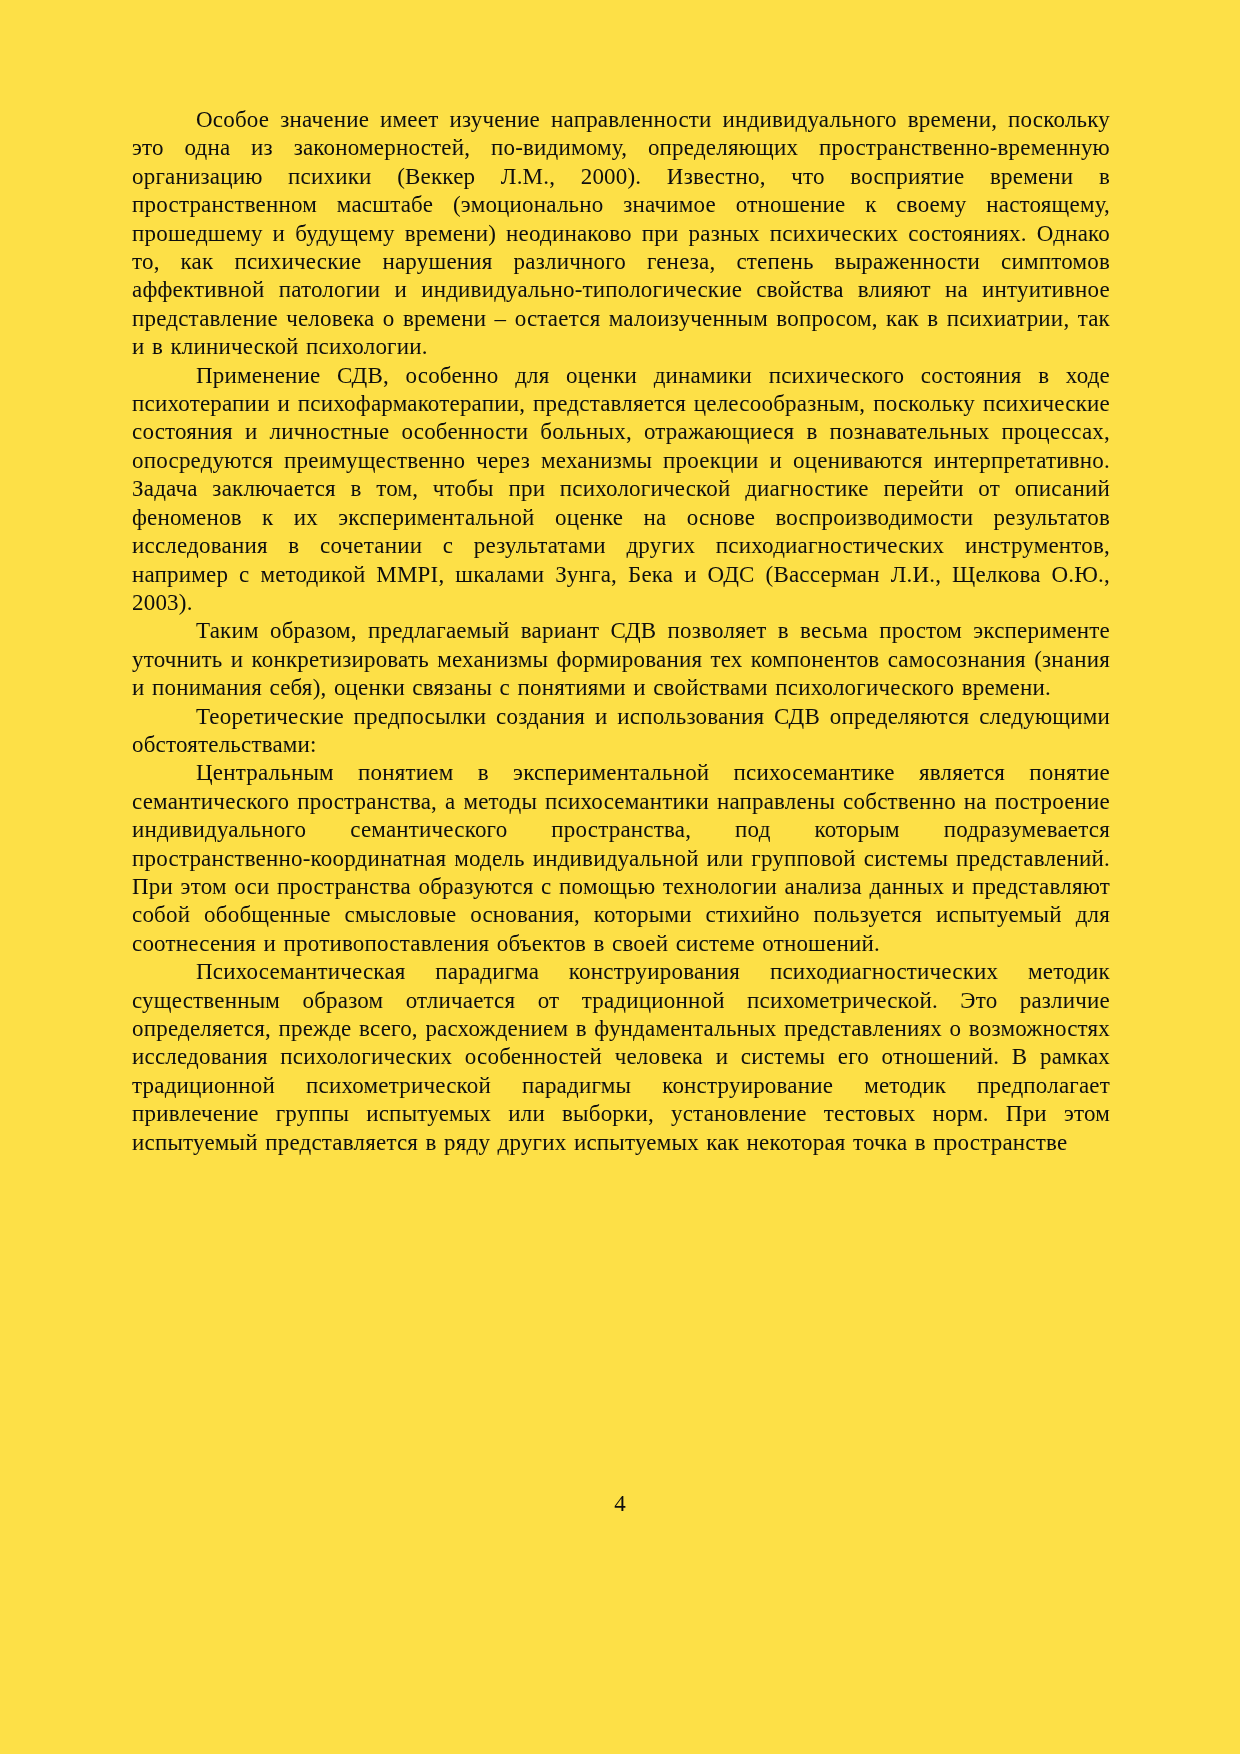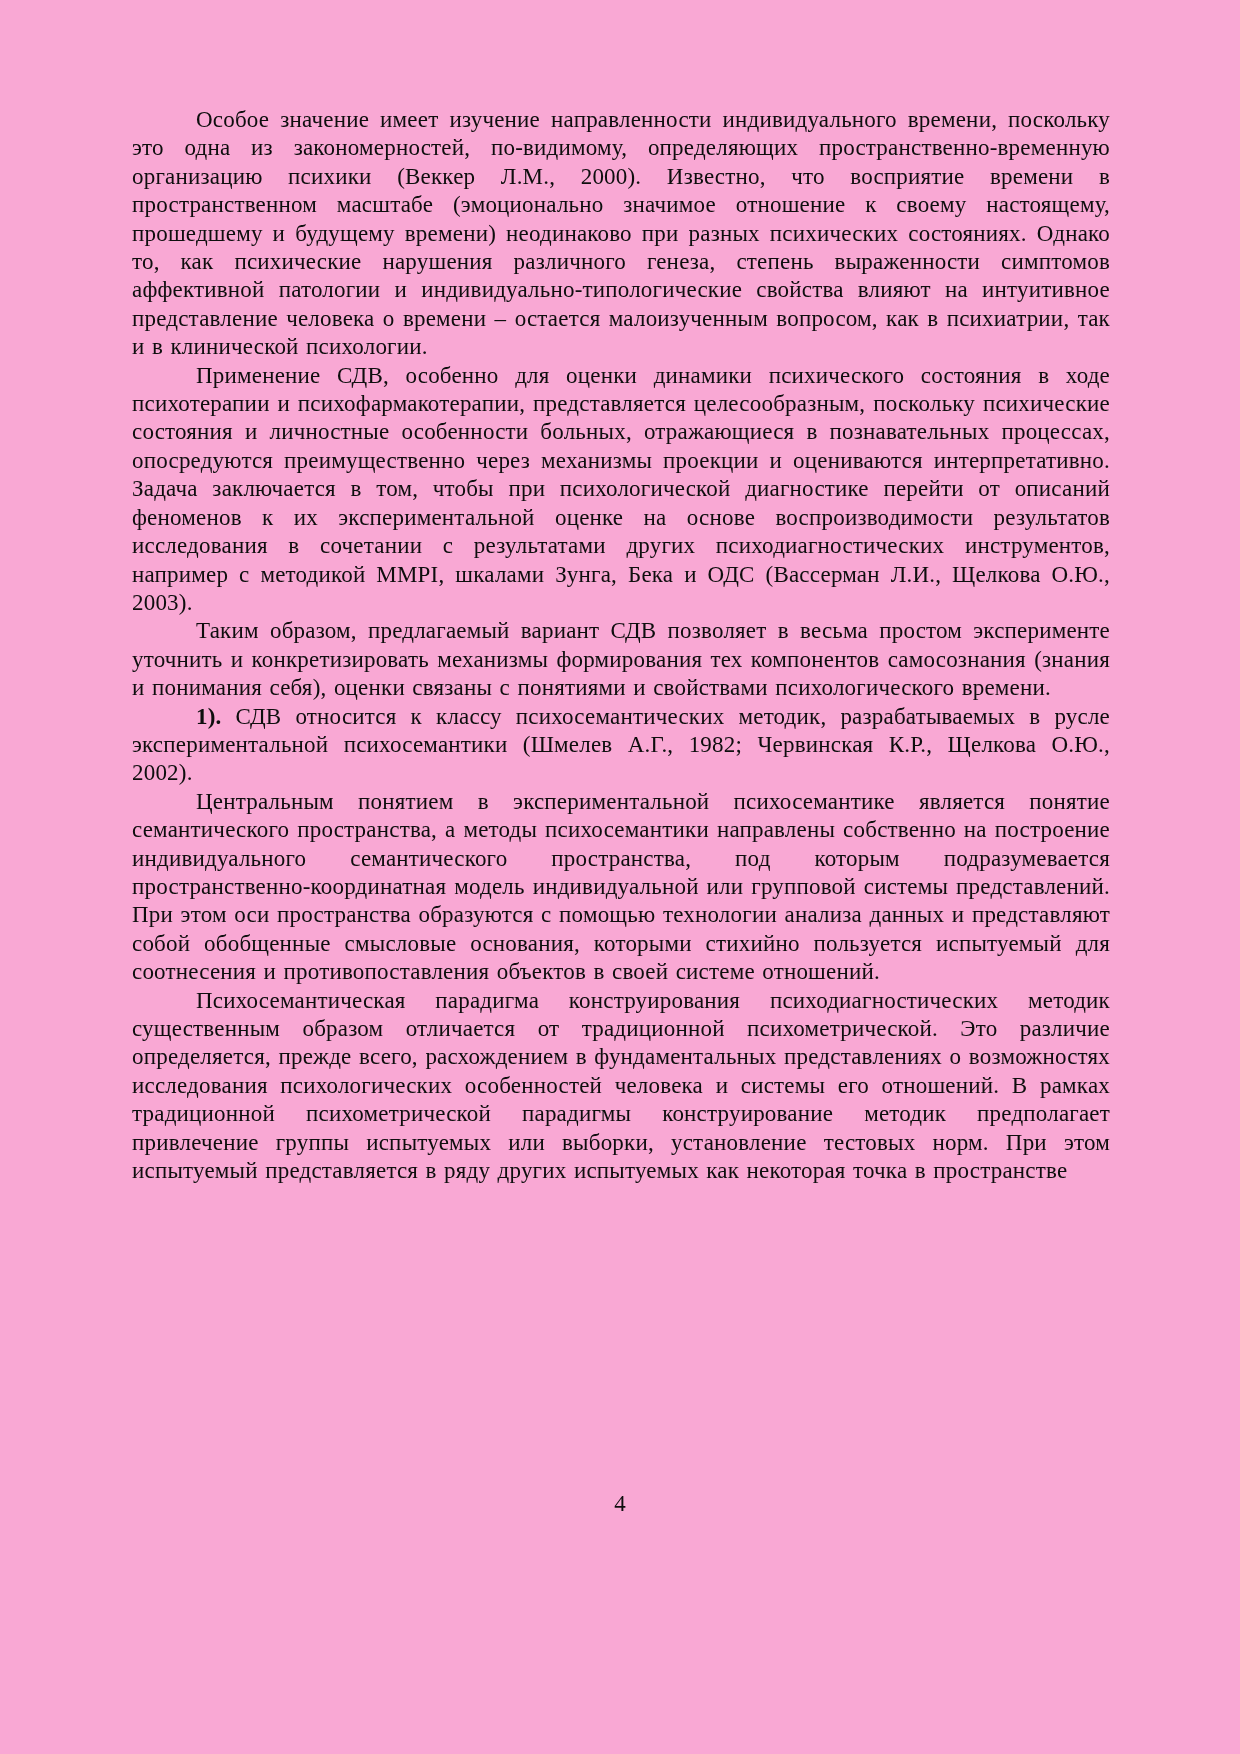--- a/index.html
+++ b/index.html
@@ -14,21 +14,21 @@
     font-family: "Liberation Serif", serif;
     color: #0e0e0e;
     -webkit-font-smoothing: antialiased;
   }
   .page {
     position: absolute;
     left: 0;
     top: 0;
     width: 1240px;
     height: 1754px;
-    background: #f9a8d4;
+    background: #fde047;
     overflow: hidden;
   }
   .text-block {
     position: absolute;
     left: 132px;
     top: 106px;
     width: 978px;
   }
   .para {
     margin: 0;
@@ -54,18 +54,18 @@
   }
 </style>
 </head>
 <body>
 
 <div class="page">
   <div class="text-block">
     <p class="para"><span class="lead"></span><span>Особое значение имеет изучение направленности индивидуального времени, поскольку это одна из закономерностей, по-видимому, определяющих пространственно-временную организацию психики (Веккер Л.М., 2000). Известно, что восприятие времени в пространственном масштабе (эмоционально значимое отношение к своему настоящему, прошедшему и будущему времени) неодинаково при разных психических состояниях. Однако то, как психические нарушения различного генеза, степень выраженности симптомов аффективной патологии и индивидуально-типологические свойства влияют на интуитивное представление человека о времени – остается малоизученным вопросом, как в психиатрии, так и в клинической психологии.</span></p>
     <p class="para"><span class="lead"></span><span>Применение СДВ, особенно для оценки динамики психического состояния в ходе психотерапии и психофармакотерапии, представляется целесообразным, поскольку психические состояния и личностные особенности больных, отражающиеся в познавательных процессах, опосредуются преимущественно через механизмы проекции и оцениваются интерпретативно. Задача заключается в том, чтобы при психологической диагностике перейти от описаний феноменов к их экспериментальной оценке на основе воспроизводимости результатов исследования в сочетании с результатами других психодиагностических инструментов, например с методикой MMPI, шкалами Зунга, Бека и ОДС (Вассерман Л.И., Щелкова О.Ю., 2003).</span></p>
     <p class="para"><span class="lead"></span><span>Таким образом, предлагаемый вариант СДВ позволяет в весьма простом эксперименте уточнить и конкретизировать механизмы формирования тех компонентов самосознания (знания и понимания себя), оценки связаны с понятиями и свойствами психологического времени.</span></p>
-    <p class="para"><span class="lead">1).</span><span> СДВ относится к классу психосемантических методик, разрабатываемых в русле экспериментальной психосемантики (Шмелев А.Г., 1982; Червинская К.Р., Щелкова О.Ю., 2002).</span></p>
+    <p class="para"><span class="lead"></span><span>Теоретические предпосылки создания и использования СДВ определяются следующими обстоятельствами:</span></p>
     <p class="para"><span class="lead"></span><span>Центральным понятием в экспериментальной психосемантике является понятие семантического пространства, а методы психосемантики направлены собственно на построение индивидуального семантического пространства, под которым подразумевается пространственно-координатная модель индивидуальной или групповой системы представлений. При этом оси пространства образуются с помощью технологии анализа данных и представляют собой обобщенные смысловые основания, которыми стихийно пользуется испытуемый для соотнесения и противопоставления объектов в своей системе отношений.</span></p>
     <p class="para"><span class="lead"></span><span>Психосемантическая парадигма конструирования психодиагностических методик существенным образом отличается от традиционной психометрической. Это различие определяется, прежде всего, расхождением в фундаментальных представлениях о возможностях исследования психологических особенностей человека и системы его отношений. В рамках традиционной психометрической парадигмы конструирование методик предполагает привлечение группы испытуемых или выборки, установление тестовых норм. При этом испытуемый представляется в ряду других испытуемых как некоторая точка в пространстве</span></p>
   </div>
   <div class="page-number">4</div>
 </div>
 
 </body></html>

